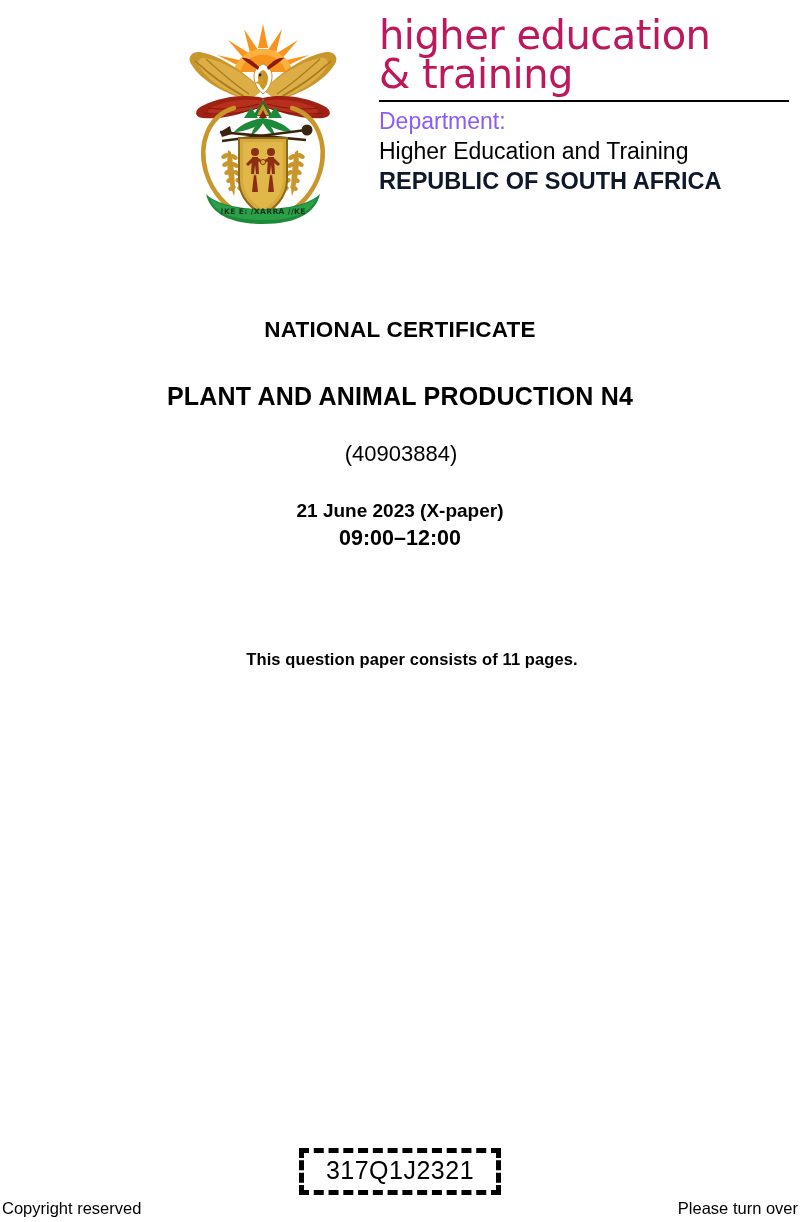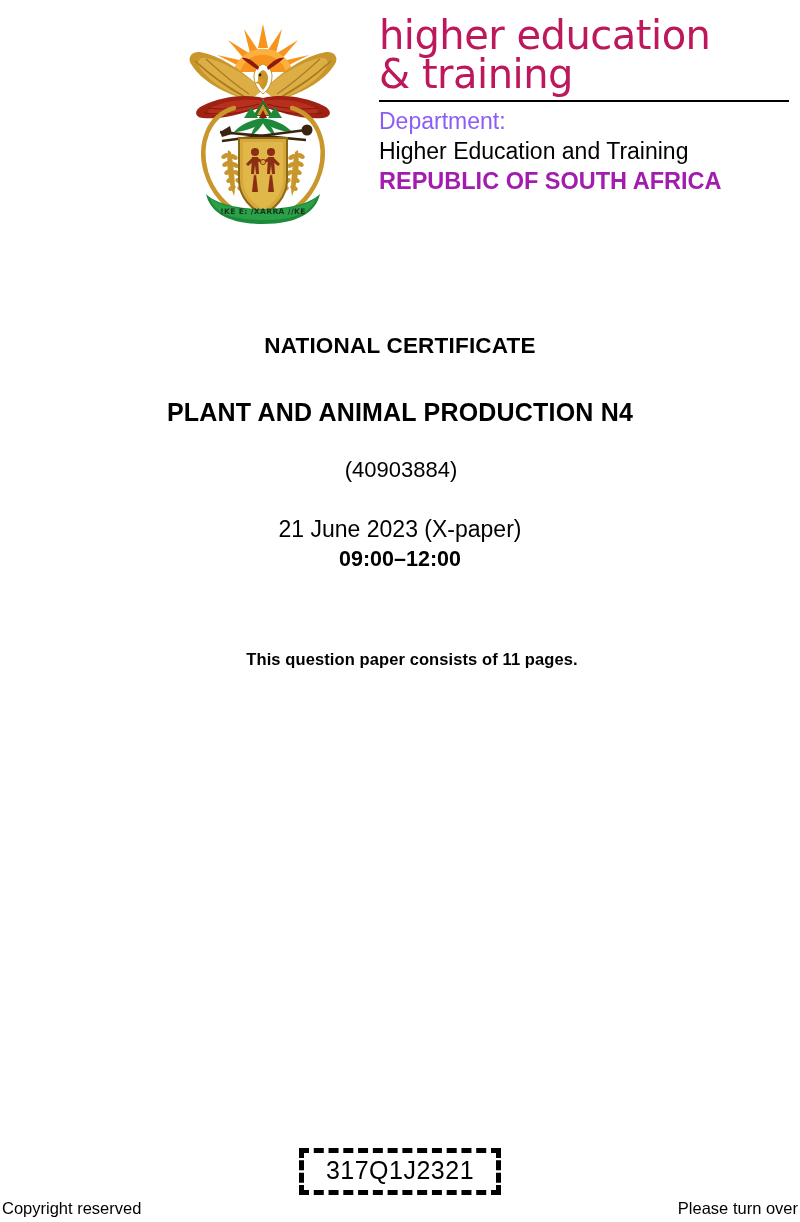--- a/index.html
+++ b/index.html
@@ -73,28 +73,28 @@
     font-weight: 400;
     line-height: 1.32;
     color: #000;
     white-space: nowrap;
   }
   .dept-country {
     font-family: "Liberation Sans", sans-serif;
     font-size: 23.5px;
     font-weight: 700;
     line-height: 1.3;
-    color: #a21caf;
+    color: #0f172a;
     white-space: nowrap;
   }
 
   
   .titles {
     position: absolute;
-    top: 332px;
+    top: 316px;
     left: 0;
     width: 800px;
     text-align: center;
   }
   .cert-type {
     font-size: 22.5px;
     font-weight: 700;
     letter-spacing: 0.2px;
     margin: 0;
     line-height: 1.2;
@@ -106,22 +106,22 @@
     margin: 38px 0 8px 0;
     line-height: 1.2;
   }
   .subject-code {
     font-size: 22px;
     font-weight: 400;
     margin: 30px 0 0 2px;
     line-height: 1.2;
   }
   .exam-date {
-    font-size: 23px;
-    font-weight: 400;
+    font-size: 19px;
+    font-weight: 700;
     margin: 31px 0 0 0;
     line-height: 1.35;
   }
   .exam-time {
     font-size: 21.5px;
     font-weight: 700;
     margin: 0;
     line-height: 1.35;
   }
 

